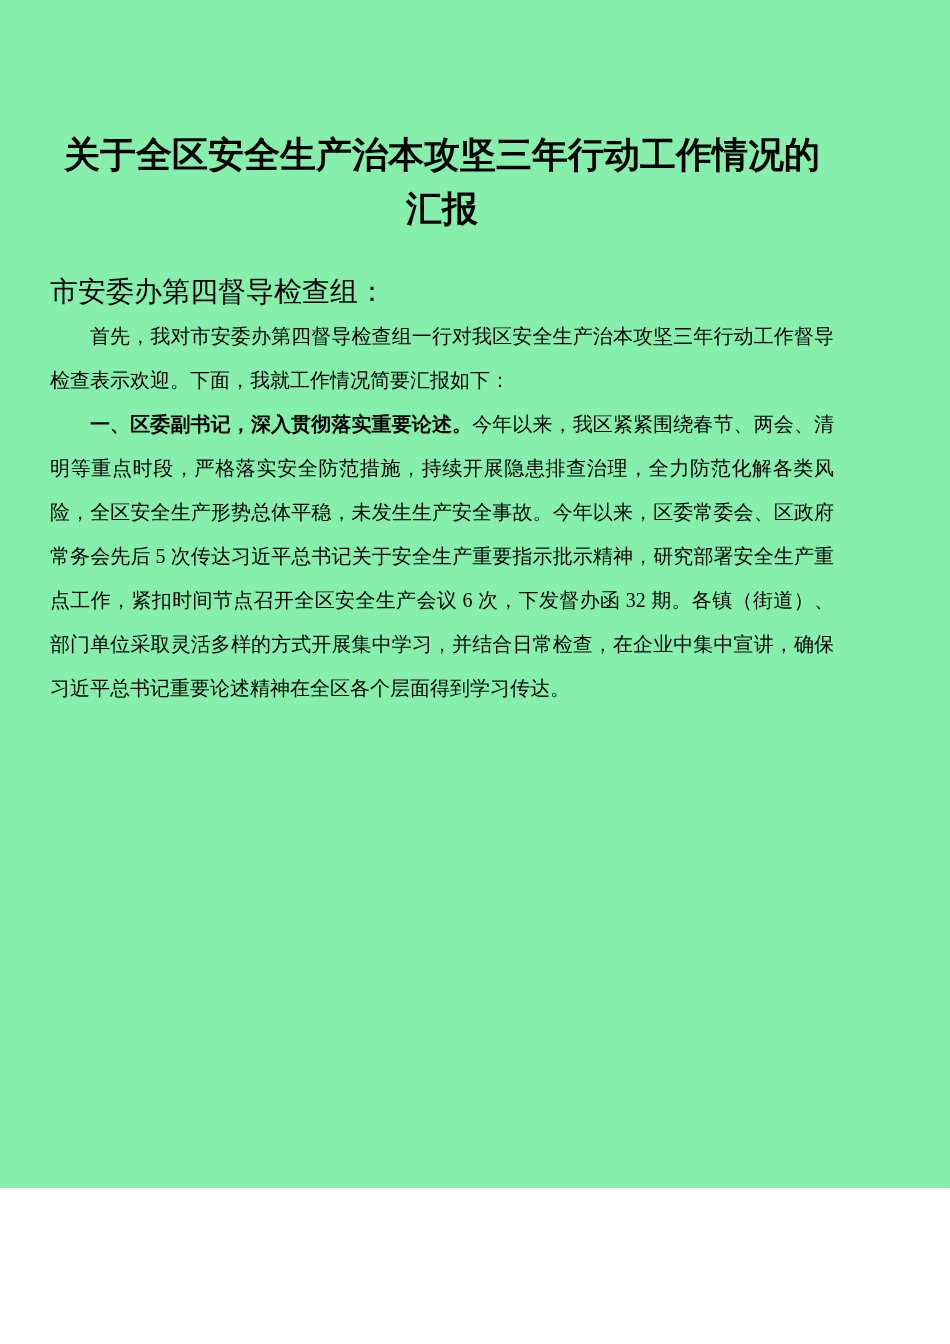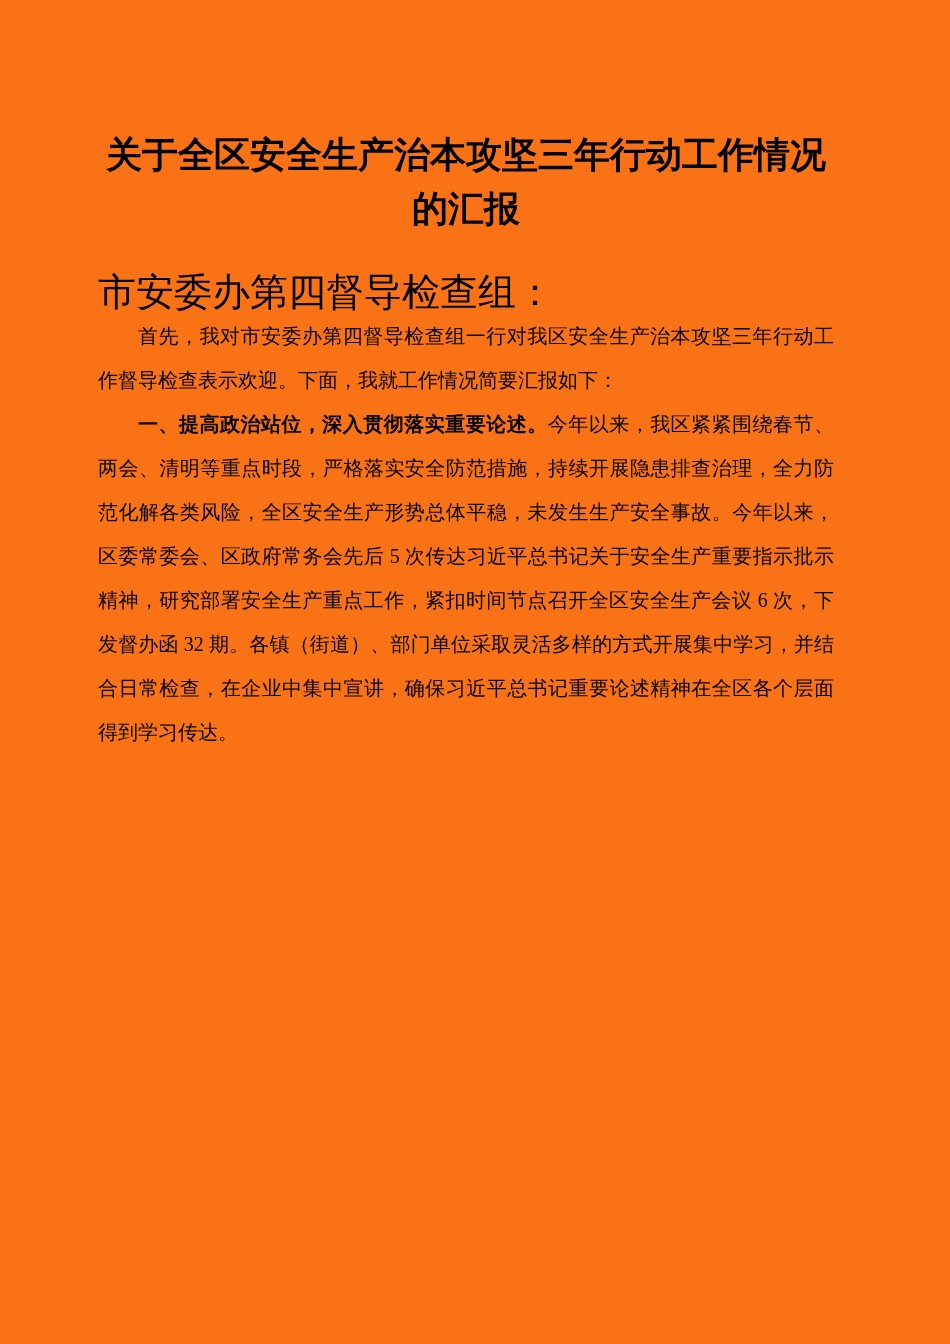--- a/index.html
+++ b/index.html
@@ -3,40 +3,40 @@
 <meta charset="utf-8">
 <style>
   html, body {
     margin: 0;
     padding: 0;
     background: #ffffff;
   }
   .page {
     position: relative;
     width: 950px;
-    height: 1344px;
-    background: #f97316;
+    height: 1188px;
+    background: #86efac;
     box-sizing: border-box;
-    padding: 128px 116px 0 98px;
+    padding: 128px 116px 0 50px;
     overflow: hidden;
     color: #000000;
     font-family: "Liberation Serif", "DejaVu Serif", serif;
   }
   .doc-title {
     margin: 0 0 34px 0;
     text-align: center;
     font-family: "Liberation Serif", "DejaVu Serif", serif;
     font-weight: bold;
     font-size: 36px;
     line-height: 54px;
     color: #000000;
   }
   .salutation {
     margin: 0;
-    font-size: 38px;
+    font-size: 28px;
     line-height: 44px;
     text-align: left;
     color: #000000;
   }
   .para {
     margin: 0;
     text-indent: 2em;
     font-size: 20px;
     line-height: 44px;
     text-align: justify;
@@ -51,15 +51,15 @@
 </head>
 <body>
 
 <div class="page">
   <h1 class="doc-title">关于全区安全生产治本攻坚三年行动工作情况的汇报</h1>
 
   <p class="salutation">市安委办第四督导检查组：</p>
 
   <div id="paragraphs">
       <p class="para"><span class="body-text">首先，我对市安委办第四督导检查组一行对我区安全生产治本攻坚三年行动工作督导检查表示欢迎。下面，我就工作情况简要汇报如下：</span></p>
-      <p class="para"><span class="lead">一、提高政治站位，深入贯彻落实重要论述。</span><span class="body-text">今年以来，我区紧紧围绕春节、两会、清明等重点时段，严格落实安全防范措施，持续开展隐患排查治理，全力防范化解各类风险，全区安全生产形势总体平稳，未发生生产安全事故。今年以来，区委常委会、区政府常务会先后 5 次传达习近平总书记关于安全生产重要指示批示精神，研究部署安全生产重点工作，紧扣时间节点召开全区安全生产会议 6 次，下发督办函 32 期。各镇（街道）、部门单位采取灵活多样的方式开展集中学习，并结合日常检查，在企业中集中宣讲，确保习近平总书记重要论述精神在全区各个层面得到学习传达。</span></p>
+      <p class="para"><span class="lead">一、区委副书记，深入贯彻落实重要论述。</span><span class="body-text">今年以来，我区紧紧围绕春节、两会、清明等重点时段，严格落实安全防范措施，持续开展隐患排查治理，全力防范化解各类风险，全区安全生产形势总体平稳，未发生生产安全事故。今年以来，区委常委会、区政府常务会先后 5 次传达习近平总书记关于安全生产重要指示批示精神，研究部署安全生产重点工作，紧扣时间节点召开全区安全生产会议 6 次，下发督办函 32 期。各镇（街道）、部门单位采取灵活多样的方式开展集中学习，并结合日常检查，在企业中集中宣讲，确保习近平总书记重要论述精神在全区各个层面得到学习传达。</span></p>
     </div>
 </div>
 
 </body></html>

